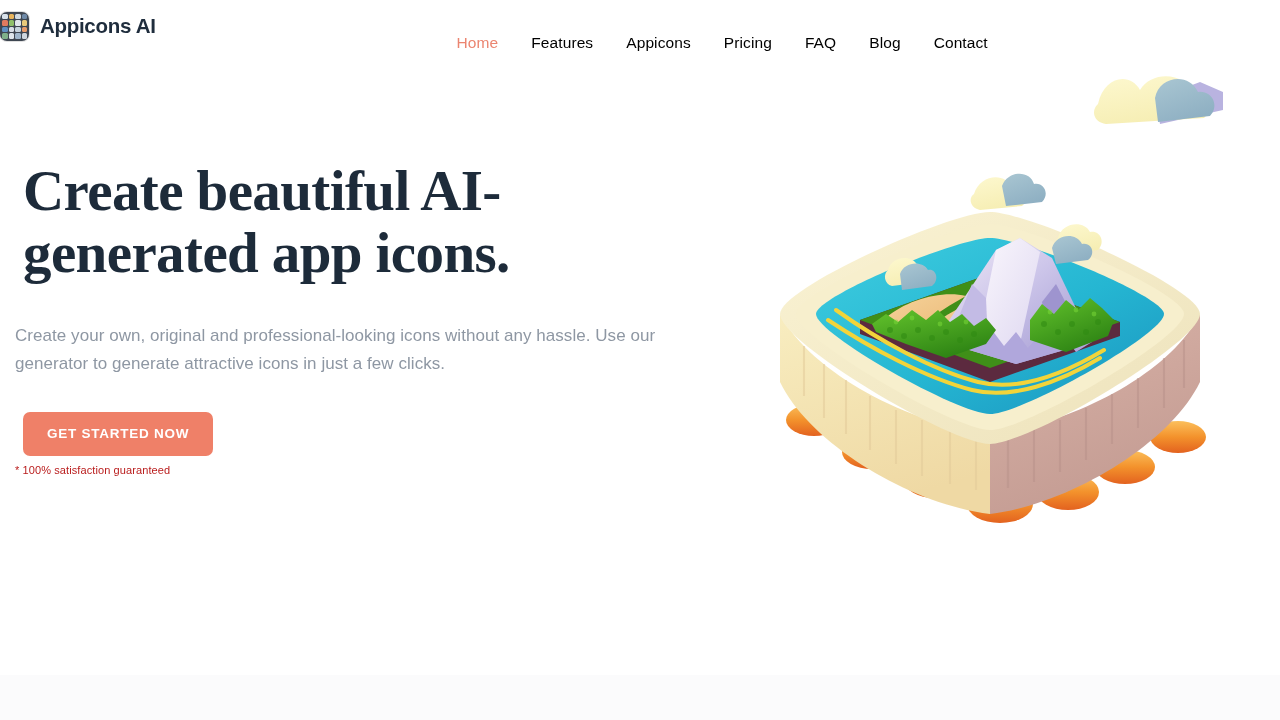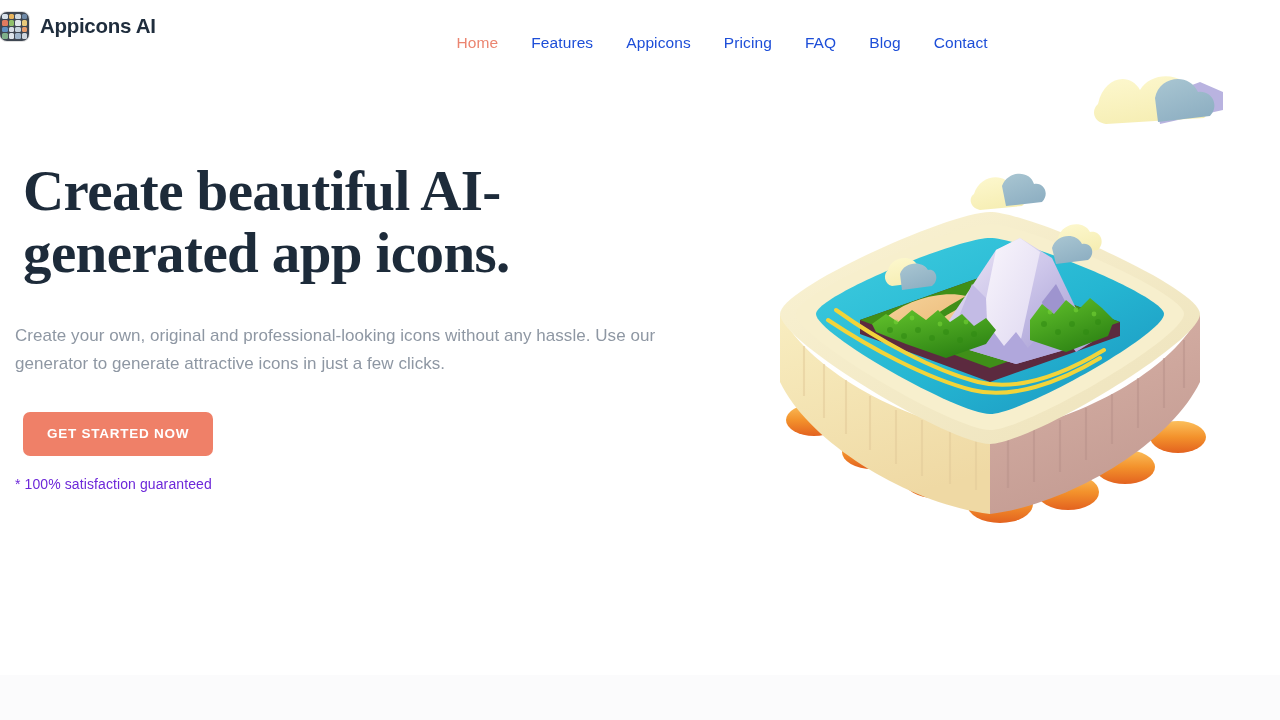--- a/index.html
+++ b/index.html
@@ -72,21 +72,21 @@
     position: absolute;
     left: 440px;
     top: 17px;
     height: 52px;
     display: flex;
     align-items: center;
     gap: 0;
   }
   .nav-link {
     font-size: 15.5px;
-    color: #1d4ed8;
+    color: #000000;
     text-decoration: none;
     padding: 0 16.5px;
     white-space: nowrap;
     letter-spacing: 0.1px;
   }
   .nav-link.is-active { color: #eb8570; }
 
   
   .hero {
     position: absolute;
@@ -135,23 +135,23 @@
     font-size: 13.5px;
     font-weight: bold;
     letter-spacing: 0.75px;
     text-transform: uppercase;
     cursor: pointer;
     font-family: "Liberation Sans", sans-serif;
     margin-left: 8px;
   }
 
   .cta-note {
-    margin-top: 20px;
-    font-size: 14px;
-    color: #6d28d9;
+    margin-top: 8px;
+    font-size: 11px;
+    color: #b91c1c;
     letter-spacing: 0.1px;
   }
 
   
   .hero-art {
     position: absolute;
     left: 700px;
     top: 0;
     width: 580px;
     height: 600px;

